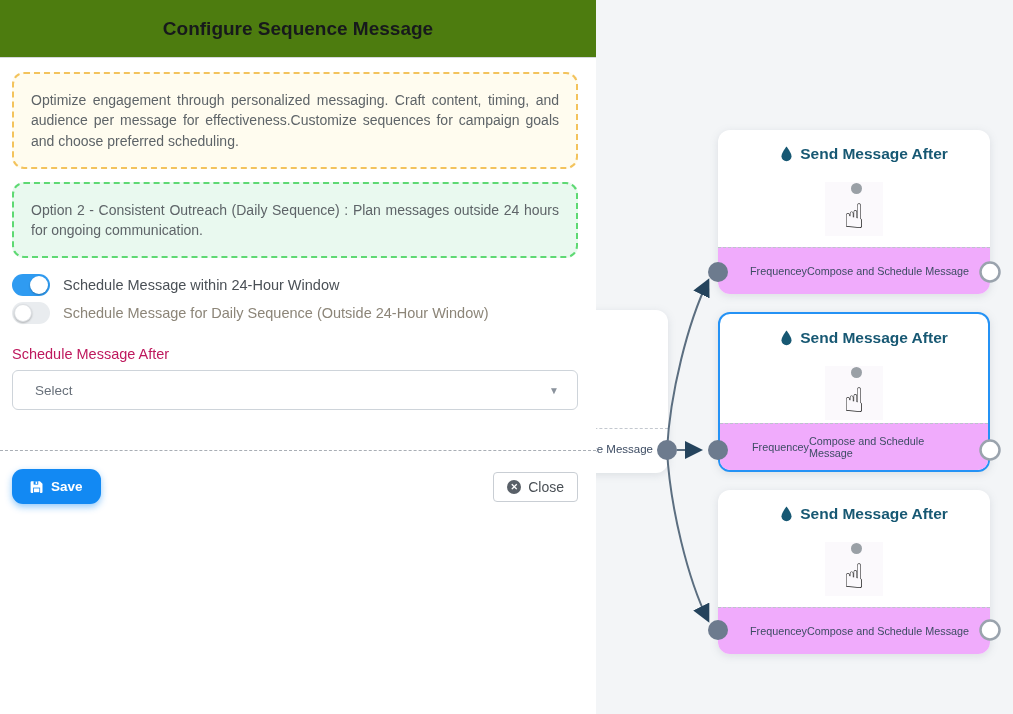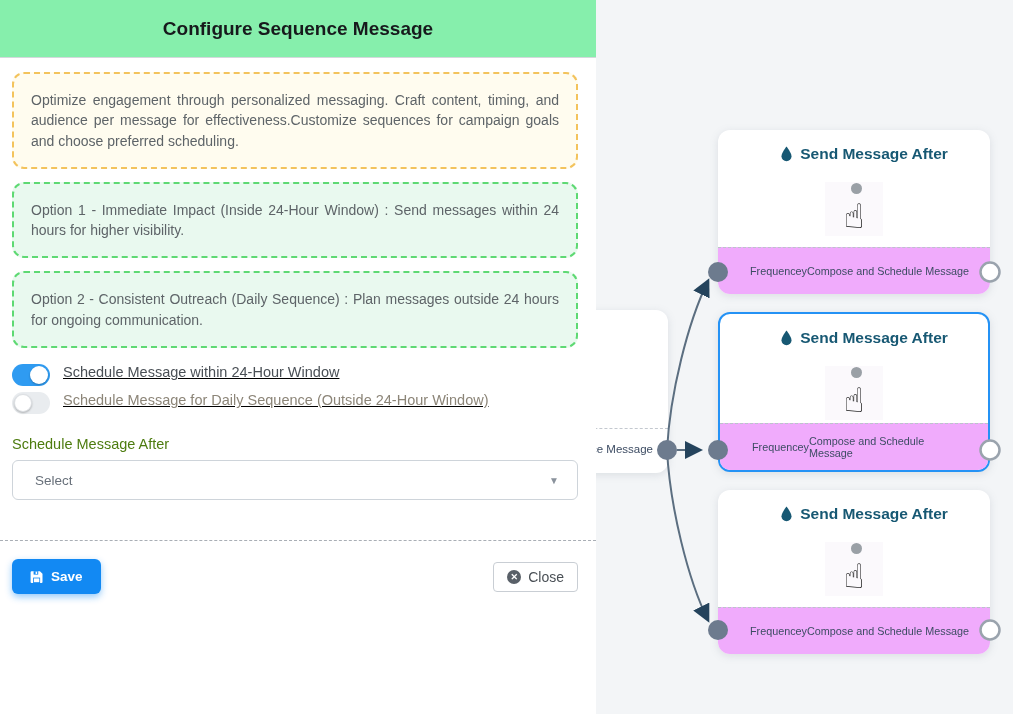--- a/index.html
+++ b/index.html
@@ -2,57 +2,57 @@
 <html><head>
 <meta charset="utf-8">
 <style>
   * { margin:0; padding:0; box-sizing:border-box; }
   html,body { width:1013px; height:714px; overflow:hidden;
     font-family:"Liberation Sans", sans-serif; background:#f3f5f7; }
 
   
   .panel { position:absolute; left:0; top:0; width:596px; height:714px;
     background:#ffffff; z-index:10; }
-  .panel-header { height:57px; background:#86efac; display:flex;
+  .panel-header { height:57px; background:#4d7c0f; display:flex;
     align-items:center; justify-content:center; box-shadow:0 1px 0 #d5d8dc; }
   .panel-title { font-size:19px; font-weight:700; color:#17191c; }
   .panel-body { padding:15px 18px 0 12px; }
 
   .note-box { border-radius:12px; padding:16px 17px; font-size:14px;
     line-height:1.45; color:#5e6468; text-align:justify; }
   .note-yellow { border:2px dashed #f3c35c; background:#fffcef; }
   .note-green  { border:2px dashed #5ed973; background:#e9f9ef; margin-top:13px; }
   .note-green:first-of-type { margin-top:14px; }
 
-  .toggle-row { display:flex; gap:13px; margin-top:16px;text-decoration:underline; }
+  .toggle-row { display:flex; align-items:center; gap:13px; margin-top:16px; }
   .toggle-row + .toggle-row { margin-top:6px; }
   .switch { width:38px; height:22px; border-radius:11px; position:relative;
     cursor:pointer; flex:0 0 auto; }
   .switch.on  { background:#2f9bf1; }
   .switch.off { background:#e9ecef; }
   .knob { position:absolute; top:2px; width:18px; height:18px; border-radius:50%;
     background:#ffffff; box-shadow:0 1px 2px rgba(0,0,0,.25); }
   .switch.on  .knob { right:2px; }
   .switch.off .knob { left:2px; border:1px solid #dcdfe3; }
   .toggle-label-on  { font-size:14.5px; color:#4a5056; }
   .toggle-label-off { font-size:14.5px; color:#8c8578; }
 
-  .field-label { margin-top:22px; font-size:14.5px; color:#4d7c0f; }
+  .field-label { margin-top:22px; font-size:14.5px; color:#be185d; }
   .select-box { margin-top:8px; height:40px; border:1px solid #ced4da;
     border-radius:6px; background:#fff; display:flex; align-items:center;
     padding:0 18px 0 22px; cursor:pointer; }
   .select-value { font-size:13.5px; color:#68707a; }
   .select-caret { margin-left:auto; font-size:10px; color:#8a929c; }
 
   .divider { border-top:1px dashed #a9aeb5; margin:40px -18px 0 -12px; }
 
   .btn-row { display:flex; align-items:center; justify-content:space-between;
     margin-top:18px; }
   .btn-save { display:flex; align-items:center; gap:7px; background:#1289f3;
-    color:#fff; font-weight:700; font-size:13.5px; border:none; border-radius:6px;
+    color:#fff; font-weight:700; font-size:13.5px; border:none; border-radius:11px;
     padding:10px 18px; cursor:pointer; box-shadow:0 3px 7px rgba(18,137,243,.45); }
   .btn-close { display:flex; align-items:center; gap:7px; background:#fff;
     color:#4a5056; font-size:14px; border:1px solid #c9ced4; border-radius:4px;
     padding:6px 13px; cursor:pointer; }
   .close-glyph { width:14px; height:14px; border-radius:50%; background:#596068;
     color:#fff; font-size:9px; line-height:14px; text-align:center; font-weight:700; }
 
   
   .flow { position:absolute; left:596px; top:0; width:417px; height:714px;
     background:#f3f5f7; overflow:hidden; }
@@ -90,21 +90,20 @@
 
 <div class="panel">
   <div class="panel-header">
     <div class="panel-title">Configure Sequence Message</div>
   </div>
 
   <div class="panel-body">
 
     <div class="note-box note-yellow">Optimize engagement through personalized messaging. Craft content, timing, and audience per message for effectiveness.Customize sequences for campaign goals and choose preferred scheduling.</div>
 
-    <div class="note-box note-green">Option 1 - Immediate Impact (Inside 24-Hour Window) : Send messages within 24 hours for higher visibility.</div>
 
     <div class="note-box note-green">Option 2 - Consistent Outreach (Daily Sequence) : Plan messages outside 24 hours for ongoing communication.</div>
 
     <div class="toggle-row">
       <div class="switch on">
         <div class="knob"></div>
       </div>
       <div class="toggle-label-on">Schedule Message within 24-Hour Window</div>
     </div>
 

